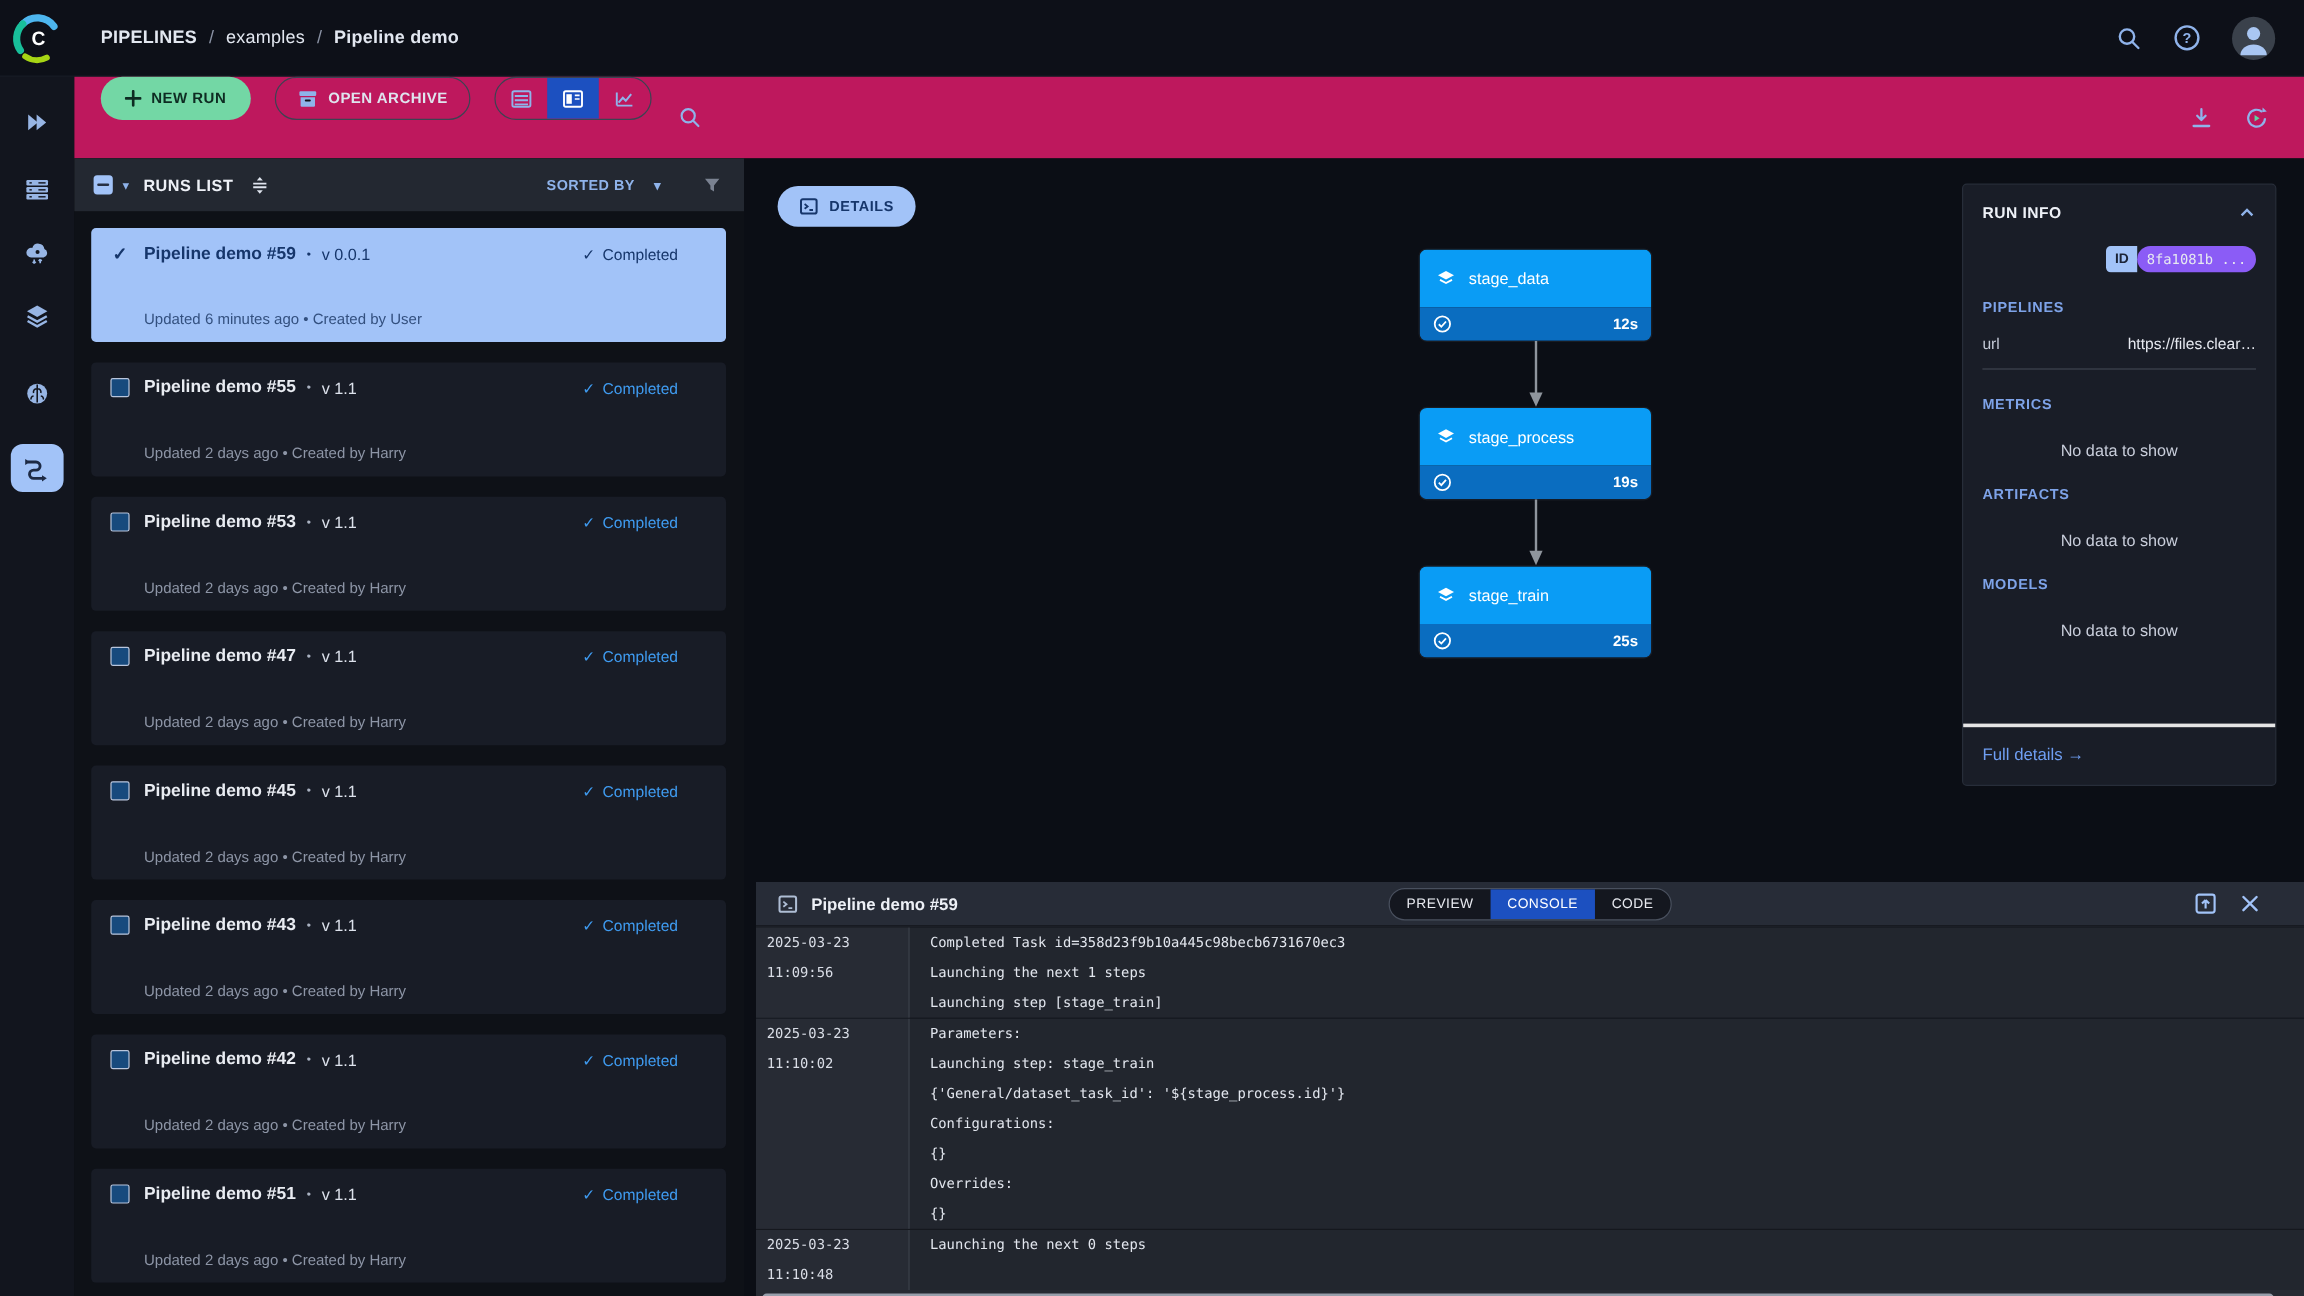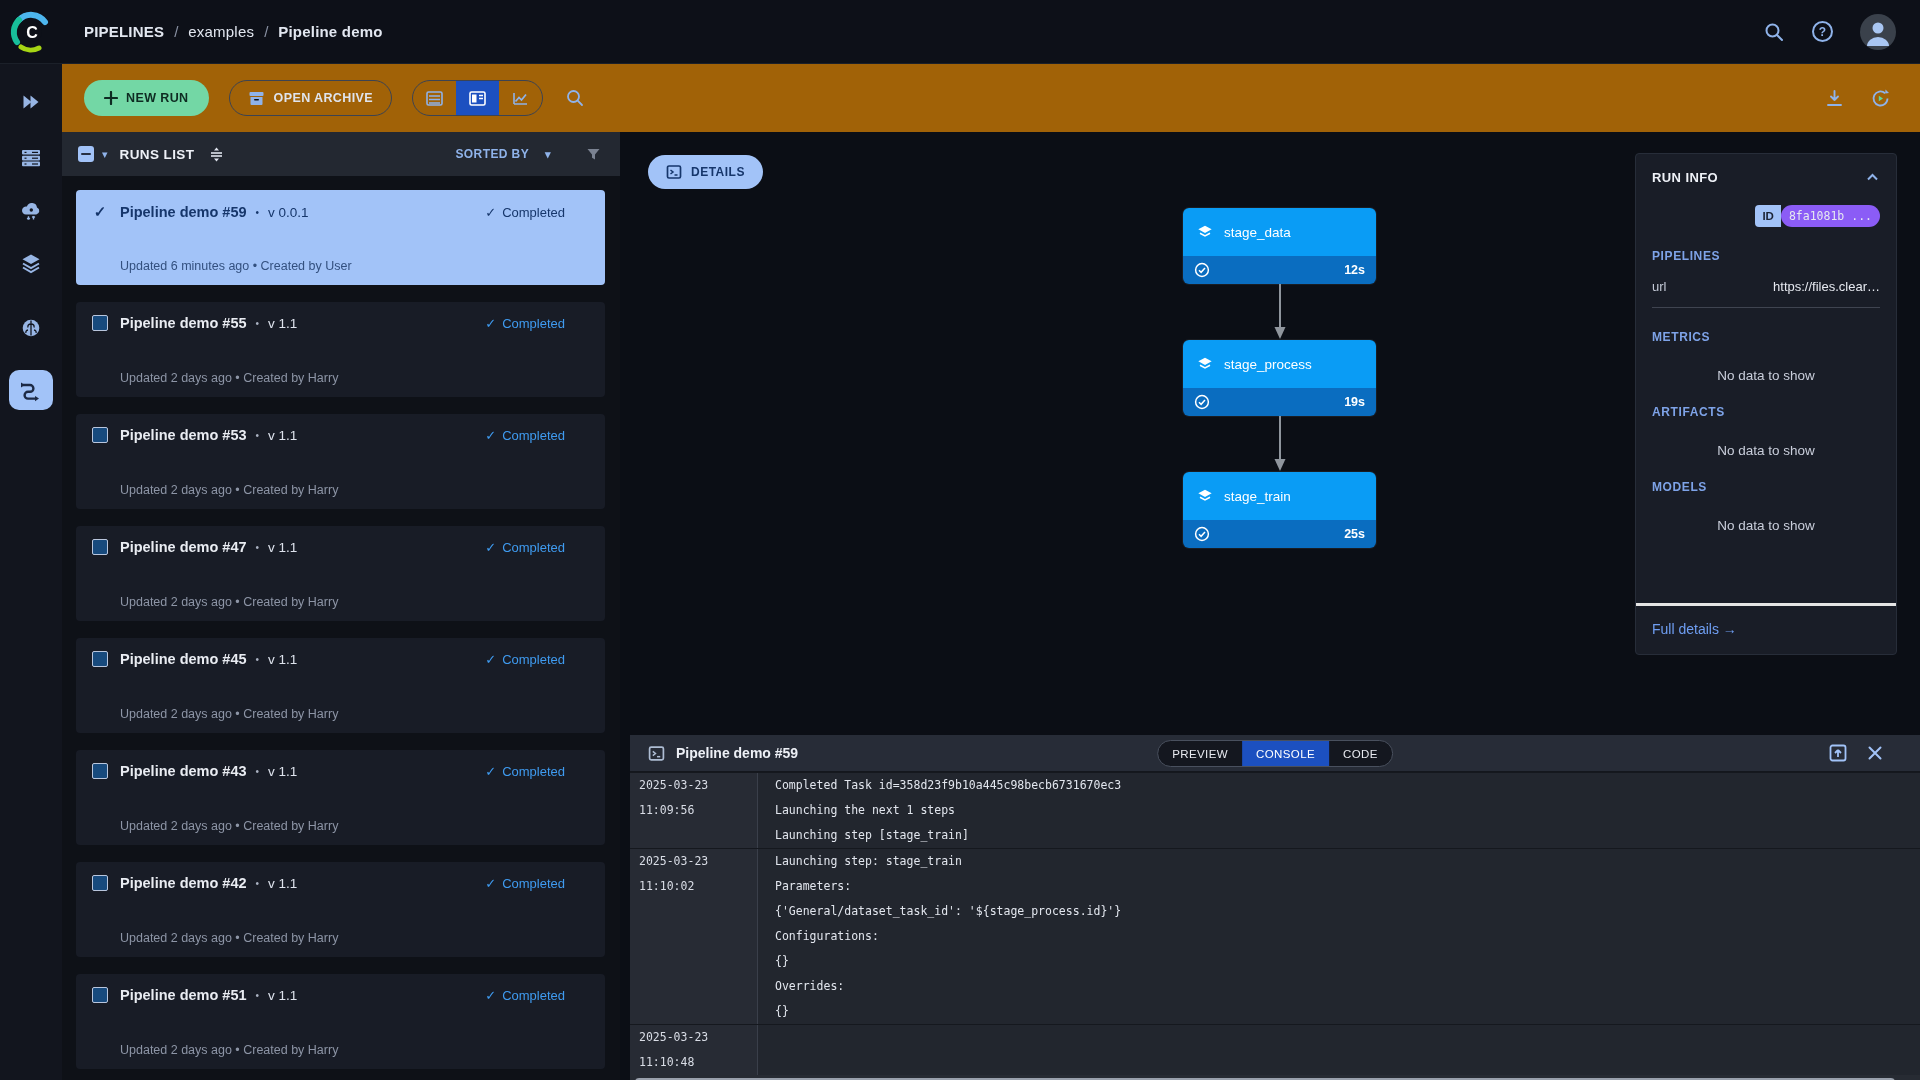--- a/index.html
+++ b/index.html
@@ -19,21 +19,21 @@
   .icon-btn { background:none; border:none; cursor:pointer; display:flex; align-items:center; justify-content:center; }
   .avatar { width:36px; height:36px; border-radius:50%; background:#3a414b; display:flex; align-items:center; justify-content:center; overflow:hidden; }
 
   
   .sidebar { position:absolute; left:0; top:64px; width:62px; height:1016px; background:#12151e; display:flex; flex-direction:column; align-items:center; }
   .side-item { width:44px; height:40px; display:flex; align-items:center; justify-content:center; border-radius:10px; margin-top:0; background:transparent; border:none; cursor:pointer; }
   .side-item.active { background:#a2c3f8; }
   .si-1{margin-top:18px;} .si-2{margin-top:16px;} .si-3{margin-top:13px;} .si-4{margin-top:12px;} .si-5{margin-top:25px;} .si-6{margin-top:22px;}
 
   
-  .toolbar { position:absolute; left:62px; top:64px; width:1858px; height:68px; background:#a16207; display:flex; align-items:center; }
+  .toolbar { position:absolute; left:62px; top:64px; width:1858px; height:68px; background:#be185d; display:flex; }
   .btn-newrun { margin-left:22px; height:36px; padding:0 20px; border:none; border-radius:18px; background:#73d7a5; color:#0e2b22; font-weight:700; font-size:12.5px; letter-spacing:.4px; display:flex; align-items:center; gap:8px; cursor:pointer; font-family:inherit; }
   .btn-archive { margin-left:20px; height:36px; padding:0 18px; border:1px solid #3c4352; border-radius:18px; background:transparent; color:#dfe4ee; font-weight:700; font-size:12.5px; letter-spacing:.4px; display:flex; align-items:center; gap:9px; cursor:pointer; font-family:inherit; }
   .view-toggle { margin-left:20px; height:36px; border:1px solid #3c4352; border-radius:18px; display:flex; overflow:hidden; }
   .vt-seg { width:43px; height:100%; display:flex; align-items:center; justify-content:center; background:transparent; border:none; cursor:pointer; }
   .vt-seg.active { background:#1c50c0; }
   .toolbar-search { margin-left:22px; }
   .toolbar-right { margin-left:auto; margin-right:28px; display:flex; align-items:center; gap:24px; }
 
   
   .runs-panel { position:absolute; left:62px; top:132px; width:558px; height:948px; background:#0e1117; display:flex; flex-direction:column; }
@@ -561,24 +561,25 @@
           <div class="log-ts"></div>
 
         </div>
         <div id="log-entries">
             <div class="log-entry">
               <div class="log-ts">2025-03-23 11:09:56</div>
               <div class="log-lines"><div class="log-line">Completed Task id=358d23f9b10a445c98becb6731670ec3</div><div class="log-line">Launching the next 1 steps</div><div class="log-line">Launching step [stage_train]</div></div>
             </div>
             <div class="log-entry">
               <div class="log-ts">2025-03-23 11:10:02</div>
-              <div class="log-lines"><div class="log-line">Launching step: stage_train</div><div class="log-line">Parameters:</div><div class="log-line">{'General/dataset_task_id': '${stage_process.id}'}</div><div class="log-line">Configurations:</div><div class="log-line">{}</div><div class="log-line">Overrides:</div><div class="log-line">{}</div></div>
+              <div class="log-lines"><div class="log-line">Parameters:</div><div class="log-line">Launching step: stage_train</div><div class="log-line">{'General/dataset_task_id': '${stage_process.id}'}</div><div class="log-line">Configurations:</div><div class="log-line">{}</div><div class="log-line">Overrides:</div><div class="log-line">{}</div></div>
             </div>
             <div class="log-entry">
               <div class="log-ts">2025-03-23 11:10:48</div>
+              <div class="log-lines"><div class="log-line">Launching the next 0 steps</div></div>
             </div>
           </div>
         <div class="console-scroll" style="margin-top:auto;">
           <div class="scroll-thumb"></div>
         </div>
       </div>
     </section>
   </section>
 
 </div>

